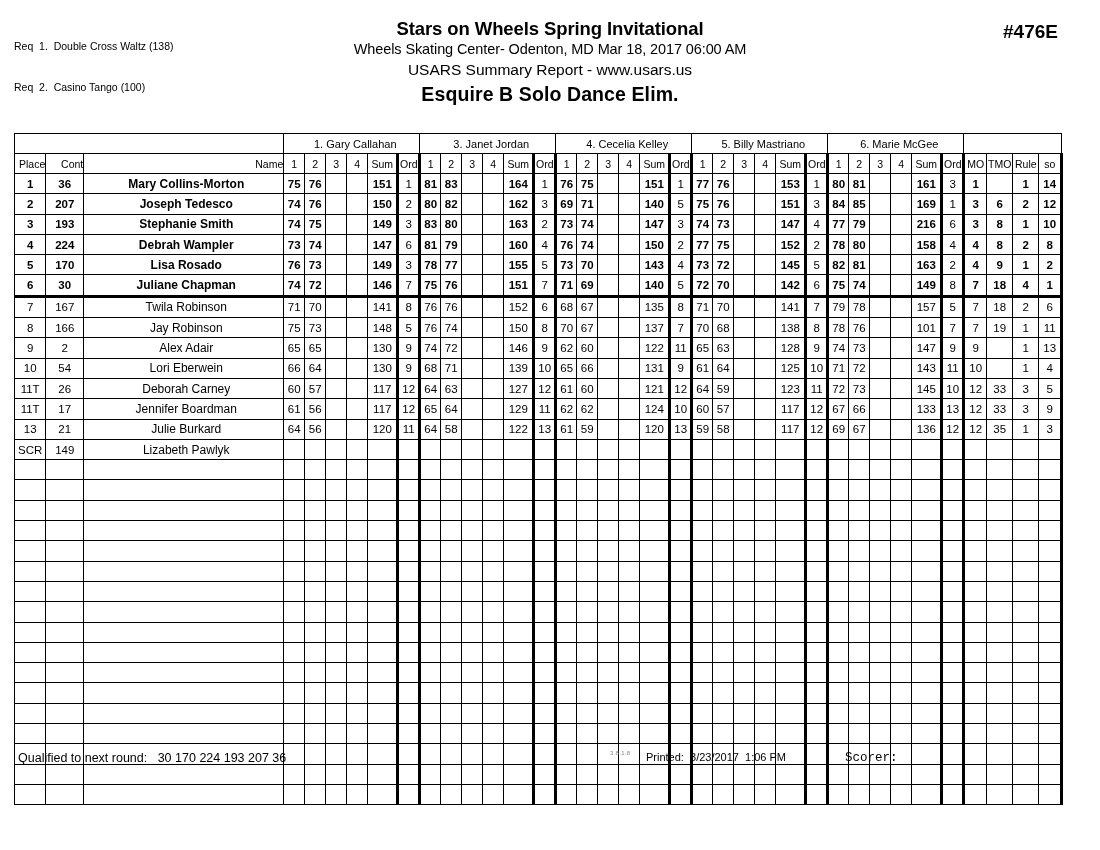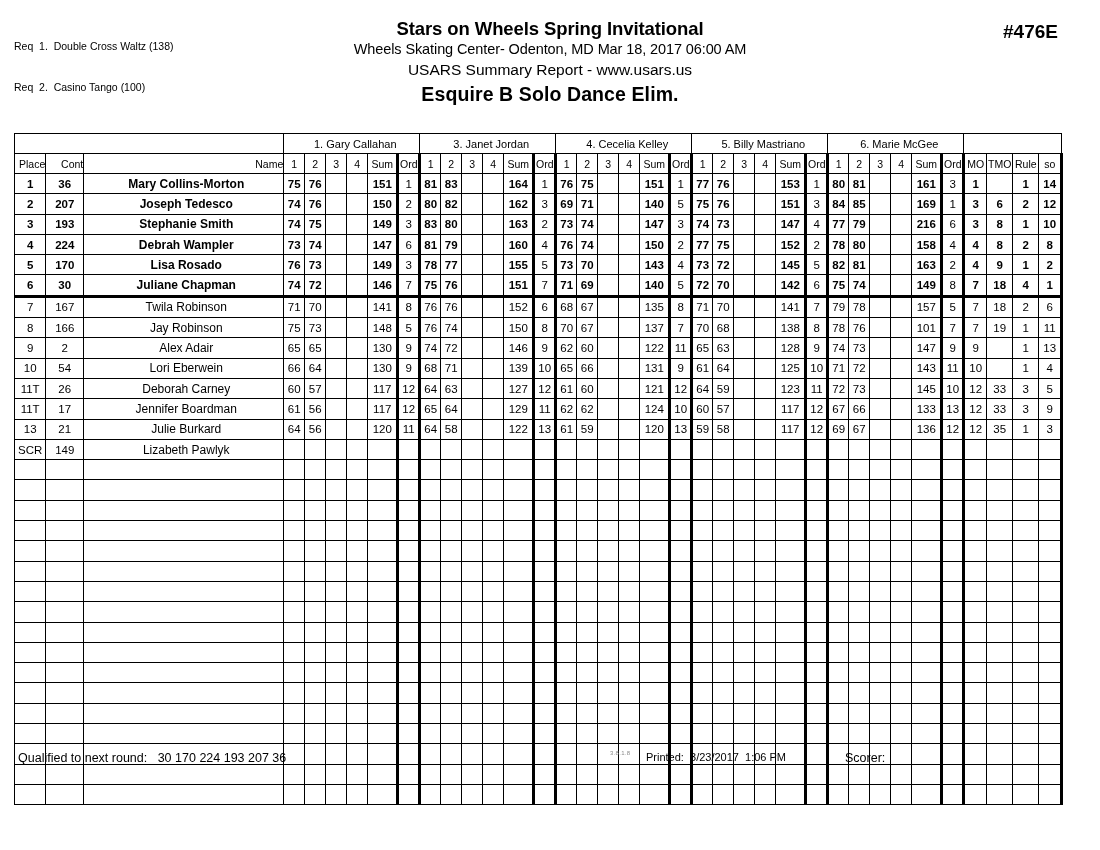--- a/index.html
+++ b/index.html
@@ -169,20 +169,21 @@
     left: 646px;
     top: 3px;
     font-size: 11px;
     white-space: pre;
   }
   #scorer {
     position: absolute;
     left: 845px;
     top: 3px;
     font-size: 12.5px;
+    font-family: Liberation Mono, monospace;
   }
 </style>
 </head>
 <body>
 
 <div id="header">
   <div id="reqs">
     <div class="req-line">Req  1.  Double Cross Waltz (138)</div>
     <div class="req-line">Req  2.  Casino Tango (100)</div>
   </div>

